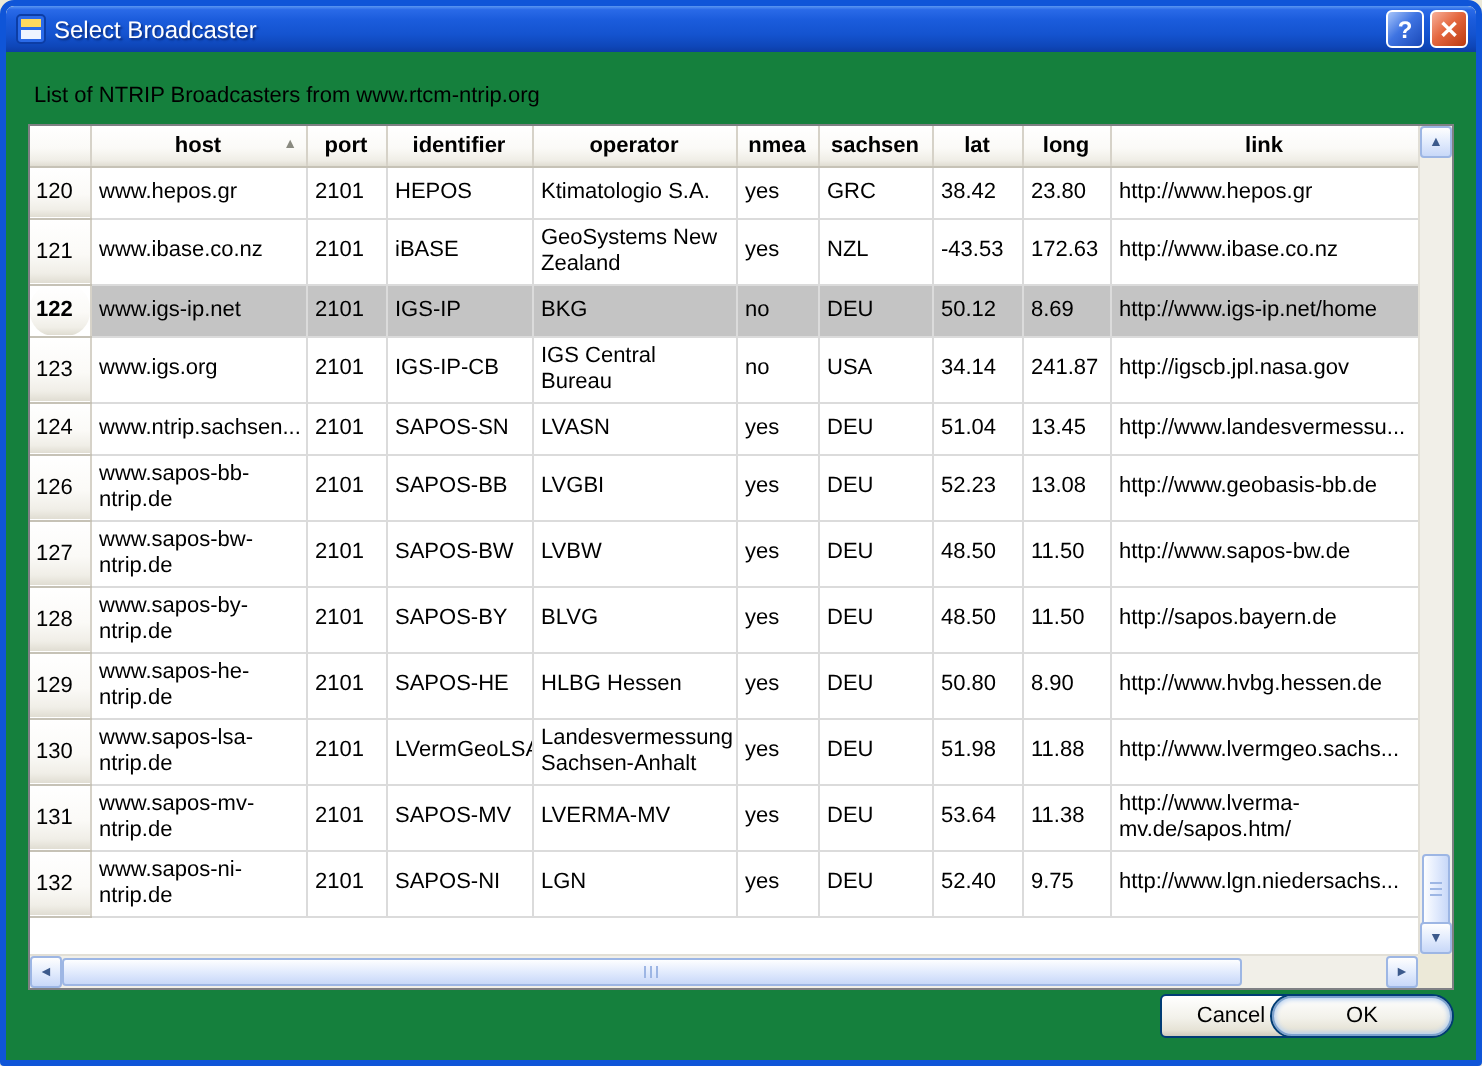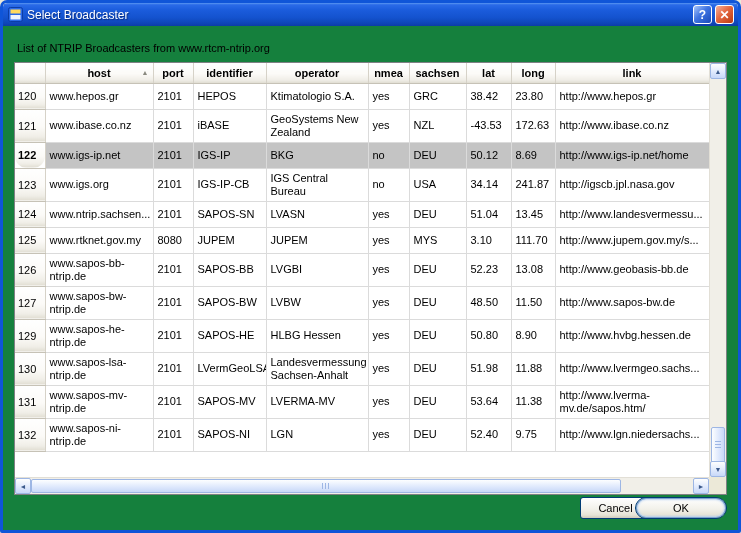--- a/index.html
+++ b/index.html
@@ -186,32 +186,20 @@
                 <td class="cell col-port">2101</td>
                 <td class="cell col-identifier">SAPOS-SN</td>
                 <td class="cell col-operator">LVASN</td>
                 <td class="cell col-nmea">yes</td>
                 <td class="cell col-country">DEU</td>
                 <td class="cell col-lat">51.04</td>
                 <td class="cell col-long">13.45</td>
                 <td class="cell col-link">http://www.landesvermessu...</td>
               </tr>
               <tr>
-                <td class="rownum">125</td>
-                <td class="cell col-host">www.rtknet.gov.my</td>
-                <td class="cell col-port">8080</td>
-                <td class="cell col-identifier">JUPEM</td>
-                <td class="cell col-operator">JUPEM</td>
-                <td class="cell col-nmea">yes</td>
-                <td class="cell col-country">MYS</td>
-                <td class="cell col-lat">3.10</td>
-                <td class="cell col-long">111.70</td>
-                <td class="cell col-link">http://www.jupem.gov.my/s...</td>
-              </tr>
-              <tr>
                 <td class="rownum">126</td>
                 <td class="cell col-host">www.sapos-bb-ntrip.de</td>
                 <td class="cell col-port">2101</td>
                 <td class="cell col-identifier">SAPOS-BB</td>
                 <td class="cell col-operator">LVGBI</td>
                 <td class="cell col-nmea">yes</td>
                 <td class="cell col-country">DEU</td>
                 <td class="cell col-lat">52.23</td>
                 <td class="cell col-long">13.08</td>
                 <td class="cell col-link">http://www.geobasis-bb.de</td>
@@ -220,20 +208,32 @@
                 <td class="rownum">127</td>
                 <td class="cell col-host">www.sapos-bw-ntrip.de</td>
                 <td class="cell col-port">2101</td>
                 <td class="cell col-identifier">SAPOS-BW</td>
                 <td class="cell col-operator">LVBW</td>
                 <td class="cell col-nmea">yes</td>
                 <td class="cell col-country">DEU</td>
                 <td class="cell col-lat">48.50</td>
                 <td class="cell col-long">11.50</td>
                 <td class="cell col-link">http://www.sapos-bw.de</td>
+              </tr>
+              <tr>
+                <td class="rownum">128</td>
+                <td class="cell col-host">www.sapos-by-ntrip.de</td>
+                <td class="cell col-port">2101</td>
+                <td class="cell col-identifier">SAPOS-BY</td>
+                <td class="cell col-operator">BLVG</td>
+                <td class="cell col-nmea">yes</td>
+                <td class="cell col-country">DEU</td>
+                <td class="cell col-lat">48.50</td>
+                <td class="cell col-long">11.50</td>
+                <td class="cell col-link">http://sapos.bayern.de</td>
               </tr>
               <tr>
                 <td class="rownum">129</td>
                 <td class="cell col-host">www.sapos-he-ntrip.de</td>
                 <td class="cell col-port">2101</td>
                 <td class="cell col-identifier">SAPOS-HE</td>
                 <td class="cell col-operator">HLBG Hessen</td>
                 <td class="cell col-nmea">yes</td>
                 <td class="cell col-country">DEU</td>
                 <td class="cell col-lat">50.80</td>

